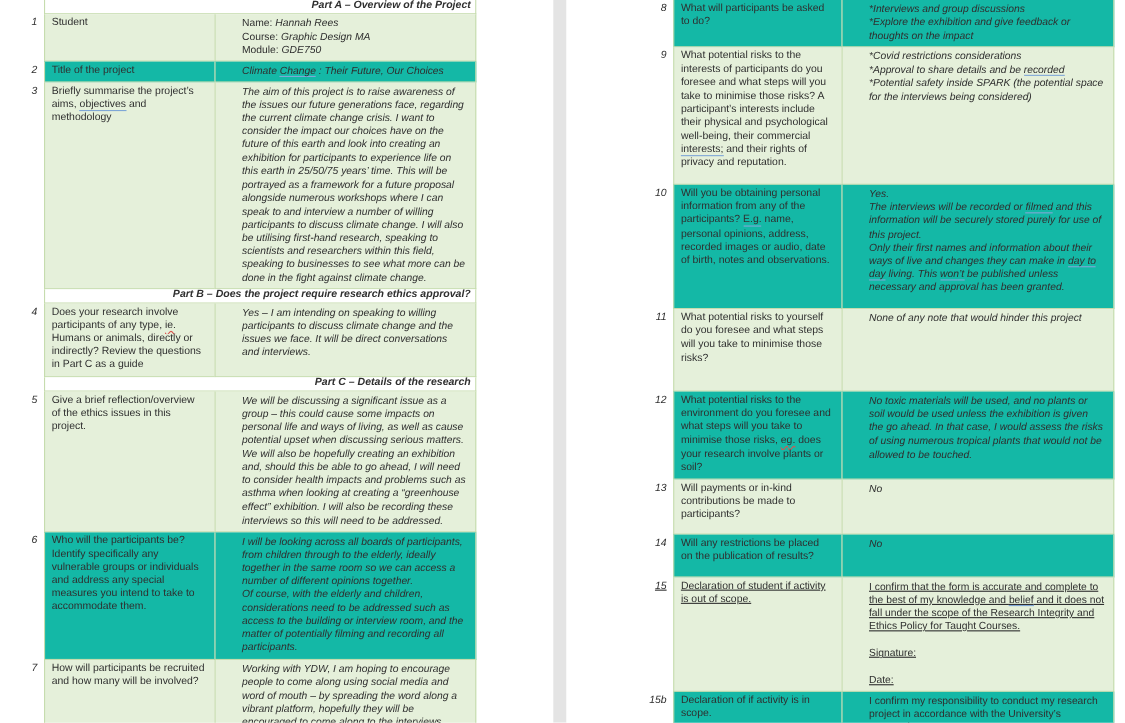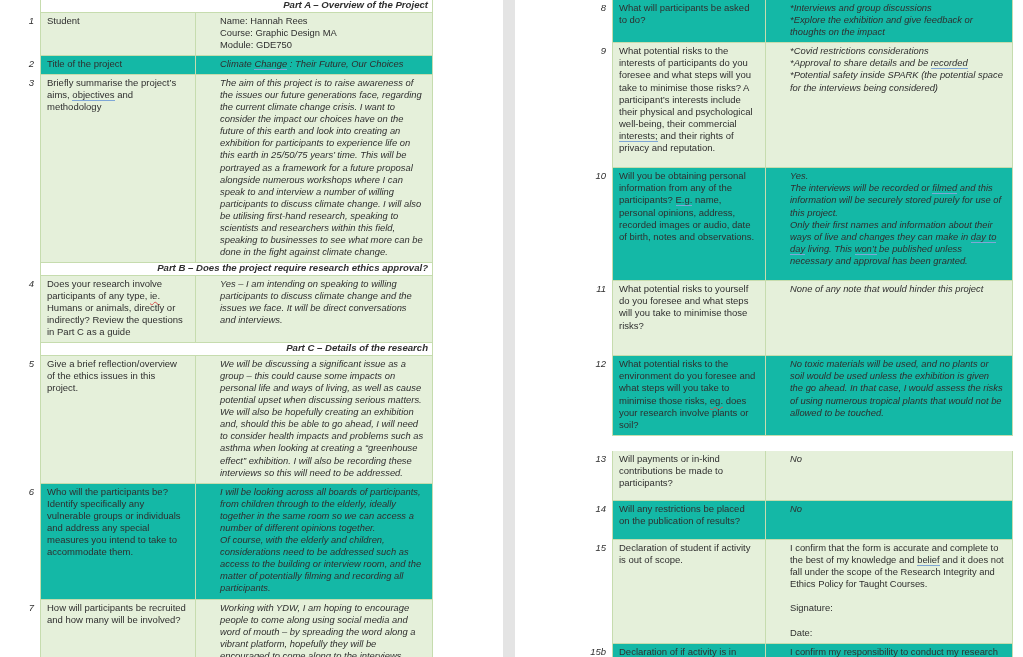--- a/index.html
+++ b/index.html
@@ -59,29 +59,29 @@
   .pg1 .row:nth-child(6){min-height:61px;}
   .pg1 .row:nth-child(7){min-height:12px;}
   .pg1 .row:nth-child(8){min-height:114px;}
   .pg1 .row:nth-child(9){min-height:101px;}
   .pg1 .row:nth-child(10){min-height:113px;}
   .pg2 .row:nth-child(1){min-height:35px;}
   .pg2 .row:nth-child(2){min-height:125px;}
   .pg2 .row:nth-child(3){min-height:113px;}
   .pg2 .row:nth-child(4){min-height:75px;}
   .pg2 .row:nth-child(5){min-height:75px;}
-  .pg2 .row:nth-child(6){min-height:50px;margin-top:15px;}
+  .pg2 .row:nth-child(6){min-height:50px;}
   .pg2 .row:nth-child(7){min-height:39px;}
-  .pg2 .row:nth-child(8){min-height:100px;}
+  .pg2 .row:nth-child(8){min-height:100px;text-decoration:underline;}
   .pg2 .row:nth-child(9){min-height:36px;}
 
   
   .mk-blue{border-bottom:1.5px solid var(--mkblue,#7fa7d6);}
   .mk-red{text-decoration:underline wavy var(--mkred,#d9534f);text-decoration-thickness:1px;text-underline-offset:2px;}
-  .mk-i{}
+  .mk-i{font-style:italic;}
 </style>
 </head>
 <body>
 
 <div class="canvas">
   <div class="page pg1">
     <div class="table">
         <div class="row">
           <div class="cell-num"></div>
           <div class="cell-head">Part A – Overview of the Project</div>

